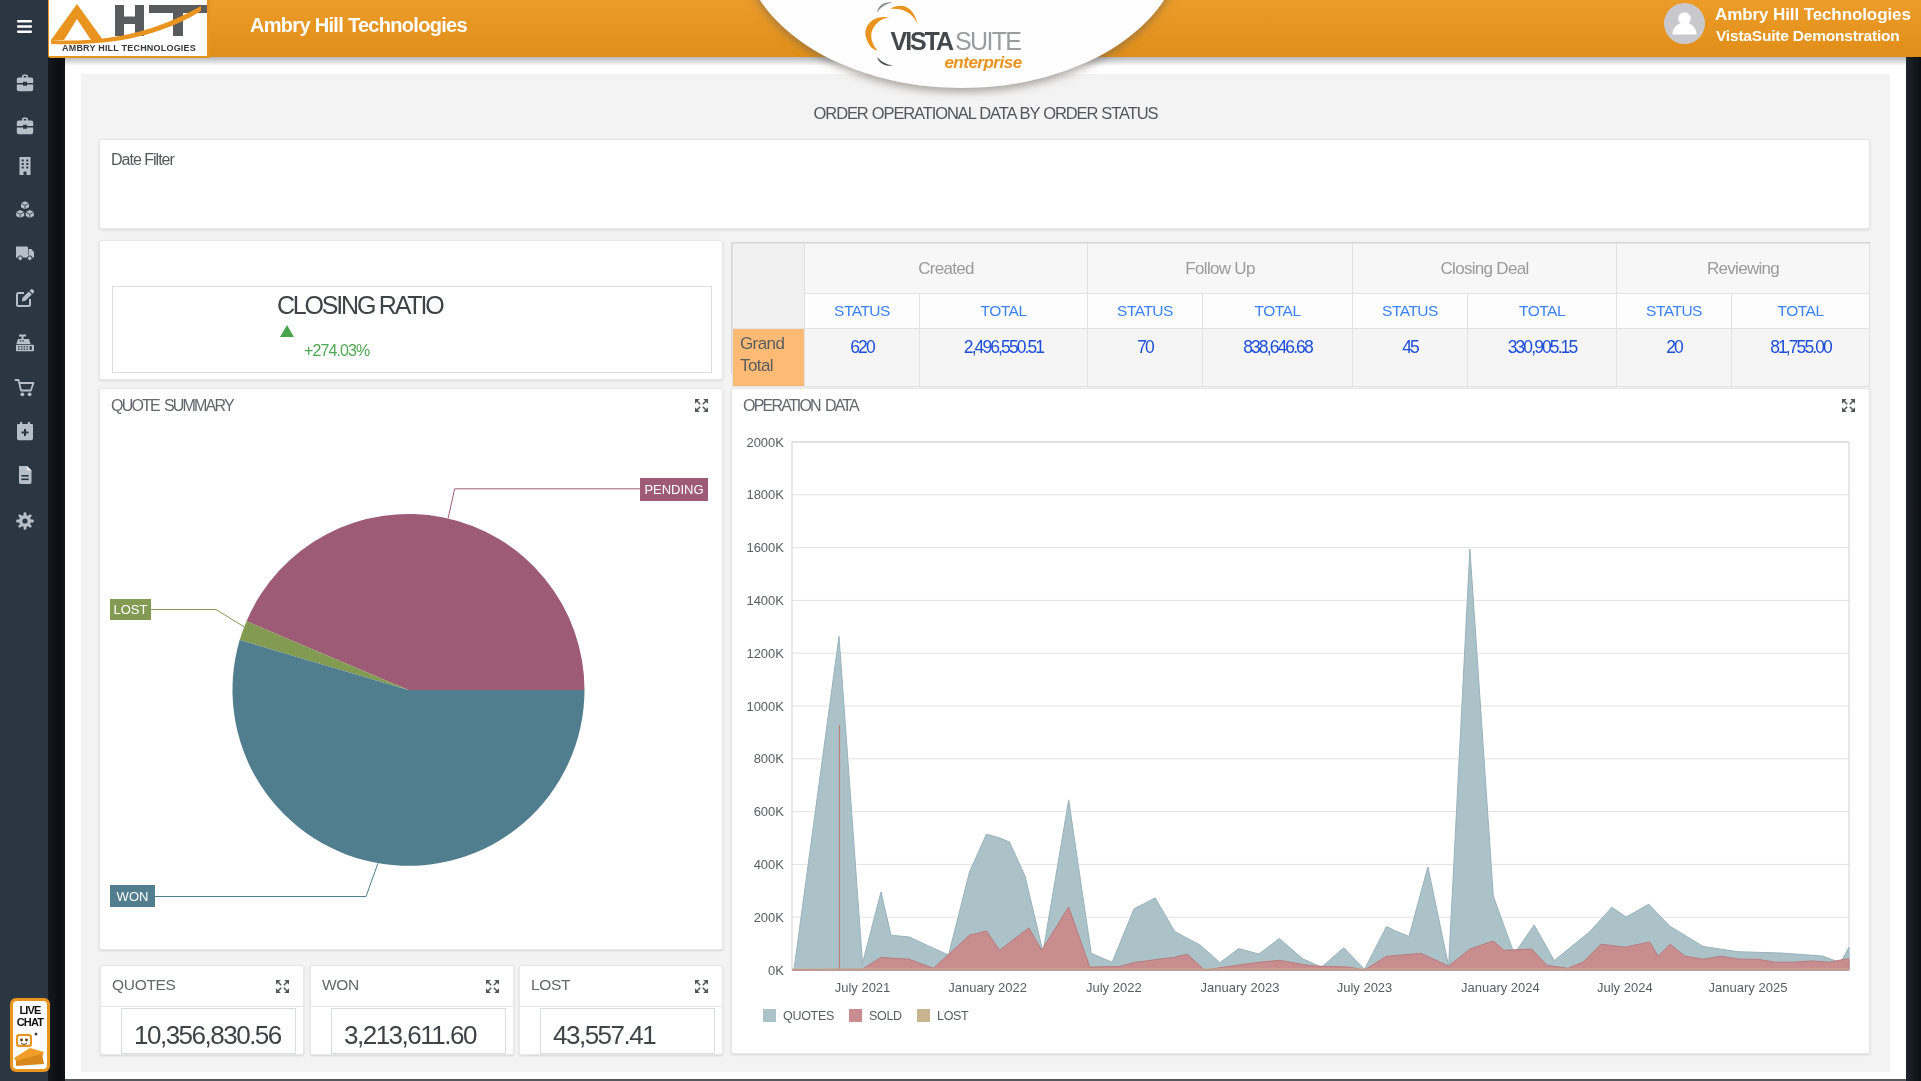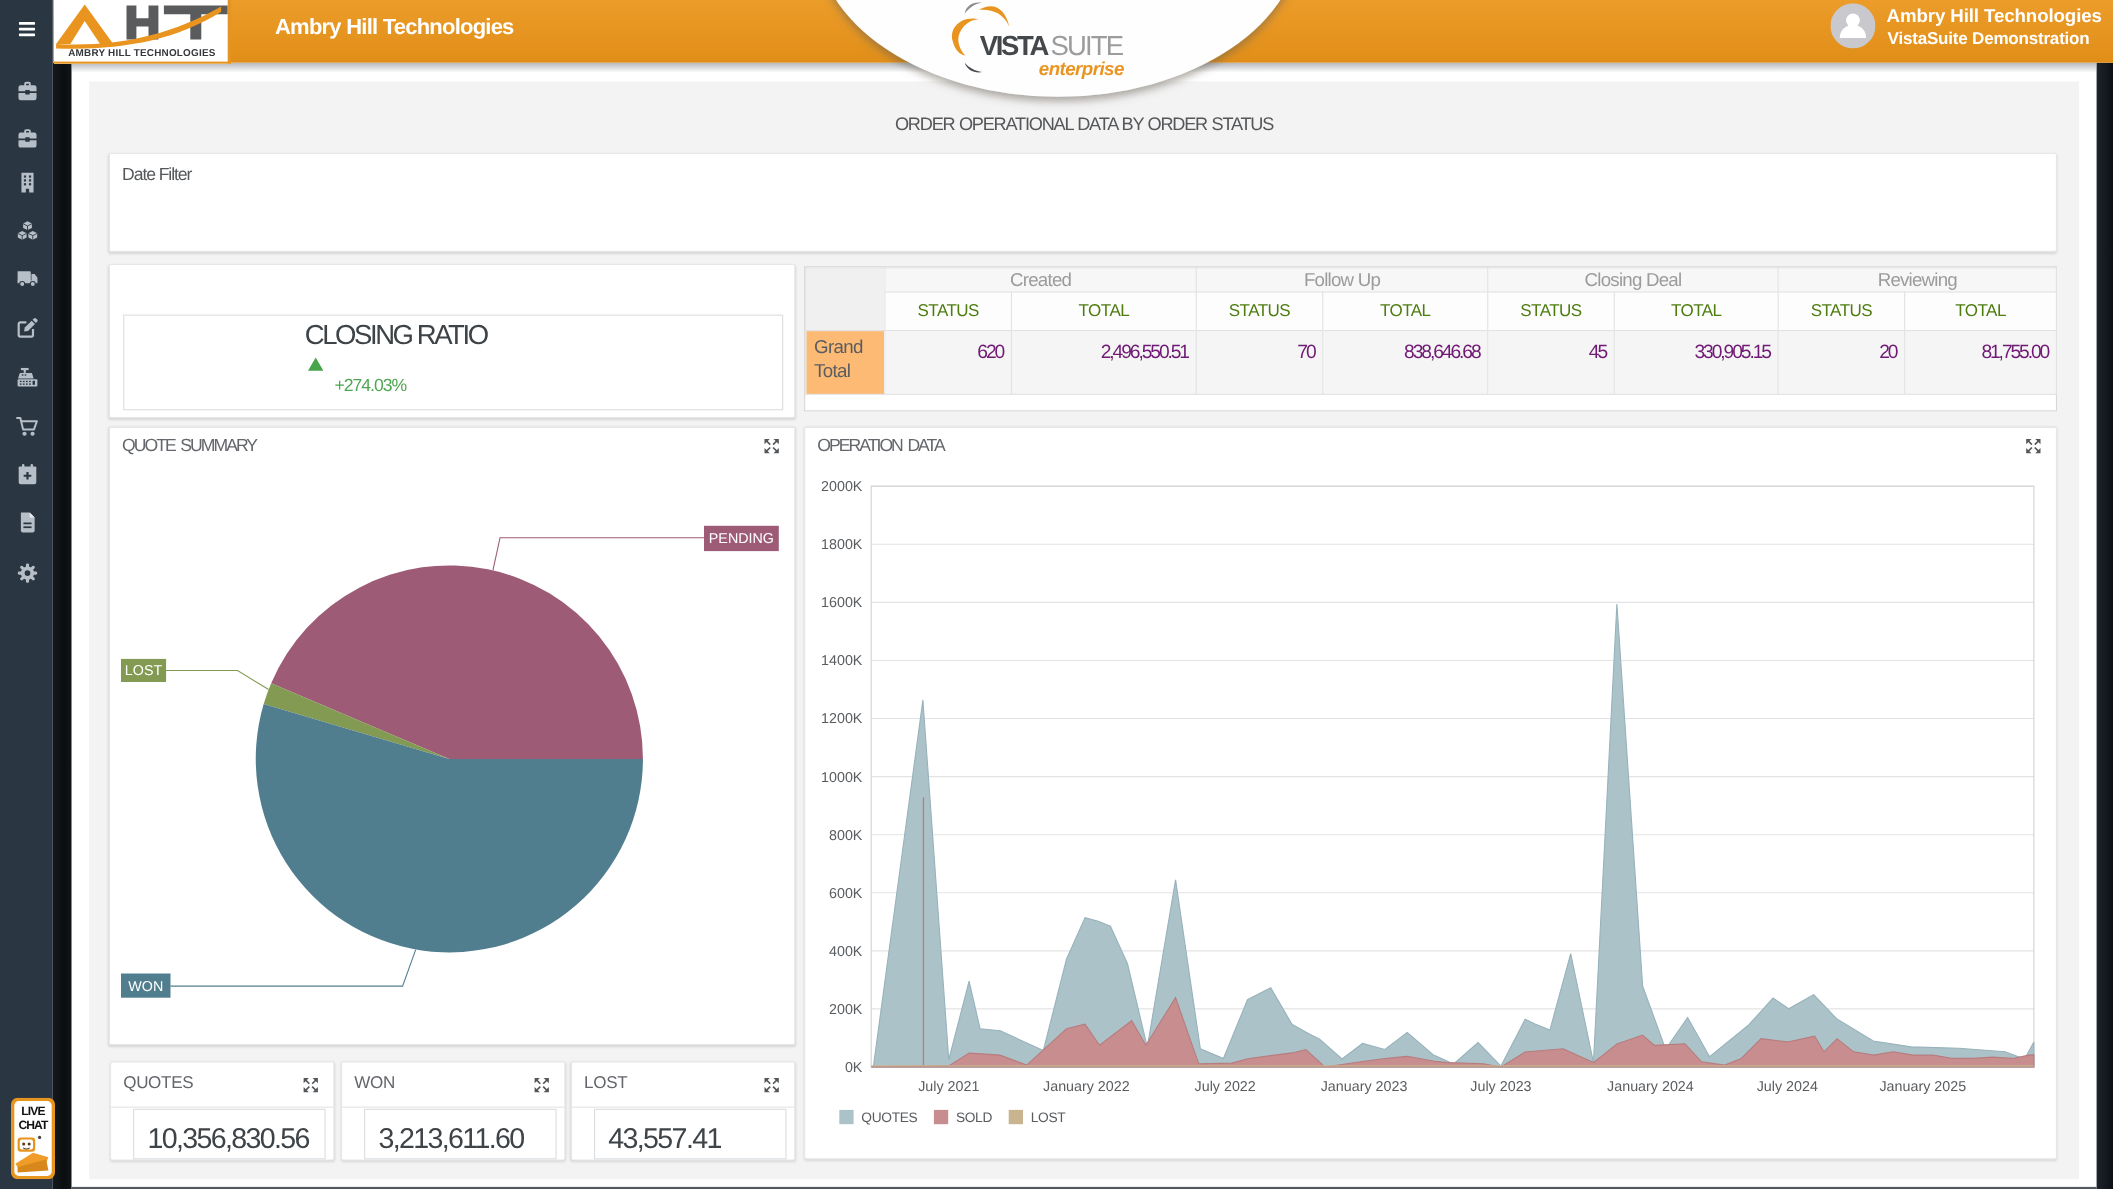--- a/index.html
+++ b/index.html
@@ -27,24 +27,24 @@
 #glance { left:99px; top:240px; width:624px; height:140px; }
 #glance .inner { position:absolute; left:12px; top:45px; width:600px; height:87px; border:1px solid #ddd; }
 #glance .cr { position:absolute; left:177px; top:50px; font-size:25px; letter-spacing:-2.2px; color:#3e4347; }
 #glance .tri { position:absolute; left:180px; top:84px; width:0; height:0; border-left:7.5px solid transparent; border-right:7.5px solid transparent; border-bottom:12px solid #47a44b; }
 #glance .pct { position:absolute; left:180px; top:101px; font-size:16px; letter-spacing:-0.9px; color:#4fa653;margin-left:24px; }
 
 
 #otable { left:731px; top:242px; width:1139px; height:132px; background:#fff; border:1px solid #d7d7d7; }
 #otable table { border-collapse:collapse; width:1137px; table-layout:fixed; font-size:16px; }
 #otable th, #otable td { border:1px solid #e2e2e2; padding:0 7px; font-weight:normal; overflow:hidden; white-space:nowrap; }
-#otable .g { height:22px; color:#9b9b9b; text-align:center; background:#f7f7f7; font-size:17px; letter-spacing:-0.7px;}
-#otable .s { height:35px; color:#4d7c0f; text-align:center; background:#fdfdfd; font-size:15.5px; letter-spacing:-0.5px;}
+#otable .g { height:50px; color:#9b9b9b; text-align:center; background:#f7f7f7; font-size:17px; letter-spacing:-0.7px;}
+#otable .s { height:35px; color:#3b82f6; text-align:center; background:#fdfdfd; font-size:15.5px; letter-spacing:-0.5px;}
 #otable .c0 { background:#fdba74; color:#5a5d60; }
-#otable td.v { background:#f5f5f5; color:#701a75; text-align:right; vertical-align:top; padding-top:8px; font-size:17.5px; letter-spacing:-1.9px;}
+#otable td.v { background:#f5f5f5; color:#1d4ed8; text-align:center; vertical-align:top; padding-top:8px; font-size:17.5px; letter-spacing:-1.9px;}
 #otable td.gt { vertical-align:top; padding-top:4px; line-height:22px; font-size:17px; letter-spacing:-0.6px;}
 
 
 #qsum { left:99px; top:388px; width:624px; height:562px; }
 
 #opdata { left:731px; top:388px; width:1139px; height:666px; }
 
 
 .stat { height:90px; }
 #stat1 { left:100px; top:965px; width:204px; }

